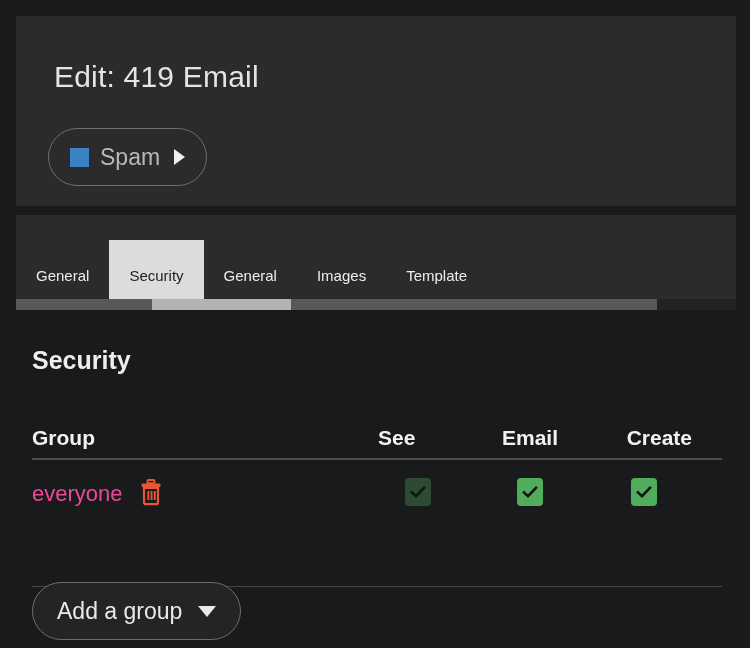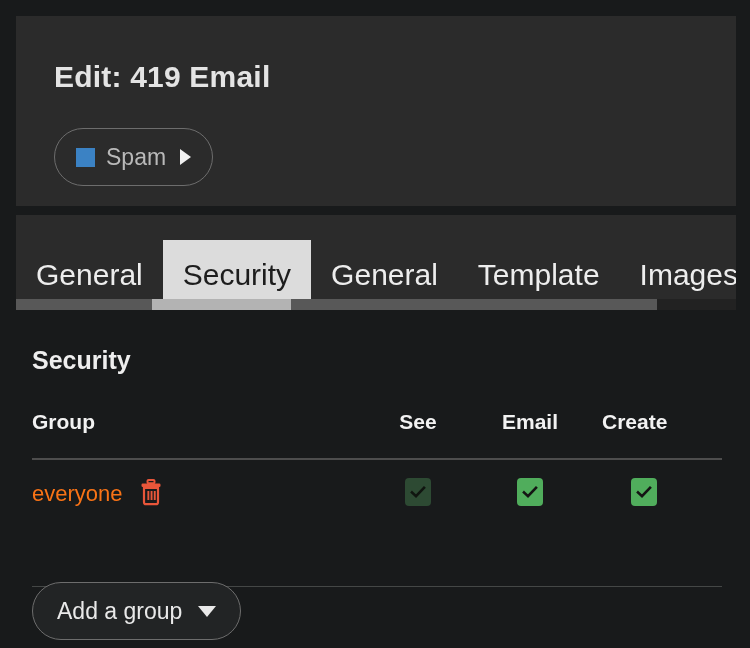--- a/index.html
+++ b/index.html
@@ -27,29 +27,29 @@
     width: 720px;
     height: 190px;
     background: #2b2b2b;
   }
 
   .page-title {
     position: absolute;
     left: 38px;
     top: 44px;
     font-size: 30px;
-    font-weight: bold;
+    font-weight: normal;
     color: #e4e4e4;
     letter-spacing: 0.2px;
     white-space: nowrap;
   }
 
   .crumb-row {
     position: absolute;
-    left: 38px;
+    left: 32px;
     top: 112px;
     display: flex;
     align-items: center;
     flex-direction: column;
   }
 
   .crumb {
     display: flex;
     align-items: center;
     gap: 11px;
@@ -100,21 +100,21 @@
     top: 25px;
     height: 70px;
     display: flex;
     align-items: stretch;
   }
 
   .tab {
     display: flex;
     align-items: center;
     padding: 0 20px;
-    font-size: 30px;
+    font-size: 15px;
     color: #ededed;
     white-space: nowrap;
     cursor: pointer;
     background: transparent;
   }
 
   .tab.active {
     background: #dcdcdc;
     color: #1d1d1d;
   }
@@ -173,31 +173,31 @@
     width: 690px;
   }
 
   .thead {
     position: relative;
     height: 48px;
   }
 
   .th {
     position: absolute;
-    top: 0;
+    top: 16px;
     font-size: 21px;
     font-weight: bold;
     color: #f2f2f2;
     white-space: nowrap;
   }
 
   .th-group  { left: 0; }
-  .th-see    { left: 346px; width: 80px; text-align: center; }
+  .th-see    { left: 346px; width: 80px; }
   .th-reply  { left: 458px; width: 80px; text-align: center; }
-  .th-create { left: 570px; width: 90px; text-align: left; }
+  .th-create { left: 570px; width: 90px; text-align: right; }
 
   .divider-head {
     position: absolute;
     left: 0;
     top: 48px;
     width: 690px;
     height: 2px;
     background: #4d4d4d;
   }
 
@@ -213,21 +213,21 @@
     position: absolute;
     left: 0;
     top: 18px;
     display: flex;
     align-items: center;
     gap: 16px;
   }
 
   .group-name {
     font-size: 22px;
-    color: #f97316;
+    color: #ec4899;
   }
 
   .trash-icon {
     display: block;
     cursor: pointer;
   }
 
   .cb {
     position: absolute;
     top: 18px;
@@ -305,22 +305,22 @@
 
     </div>
   </div>
 
   <div class="tabbar-panel">
 
     <div class="tabs">
       <div class="tab">General</div>
       <div class="tab active">Security</div>
       <div class="tab">General</div>
+      <div class="tab">Images</div>
       <div class="tab">Template</div>
-      <div class="tab">Images</div>
     </div>
 
     <div class="tab-scrollbar-track">
       <div class="tab-scrollbar-thumb">
         <span class="seg-light"></span>
       </div>
     </div>
   </div>
 
   <div class="content">

